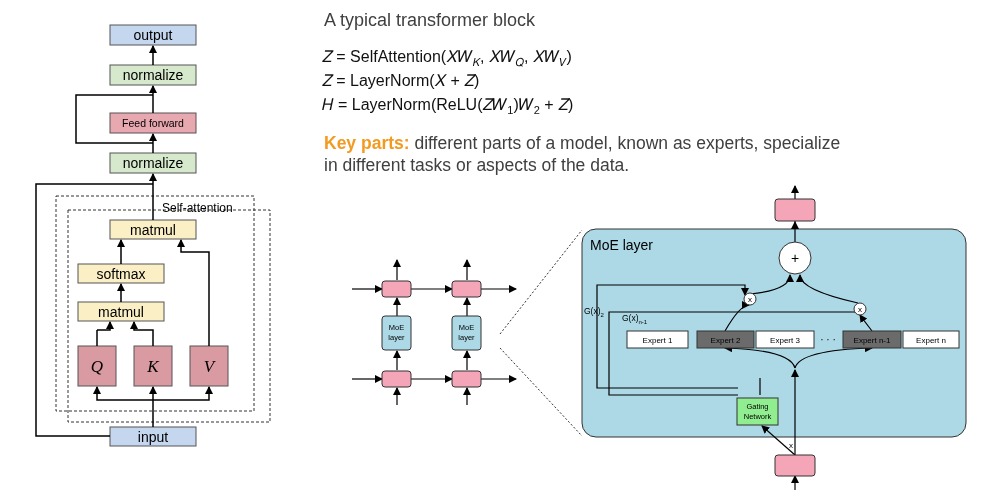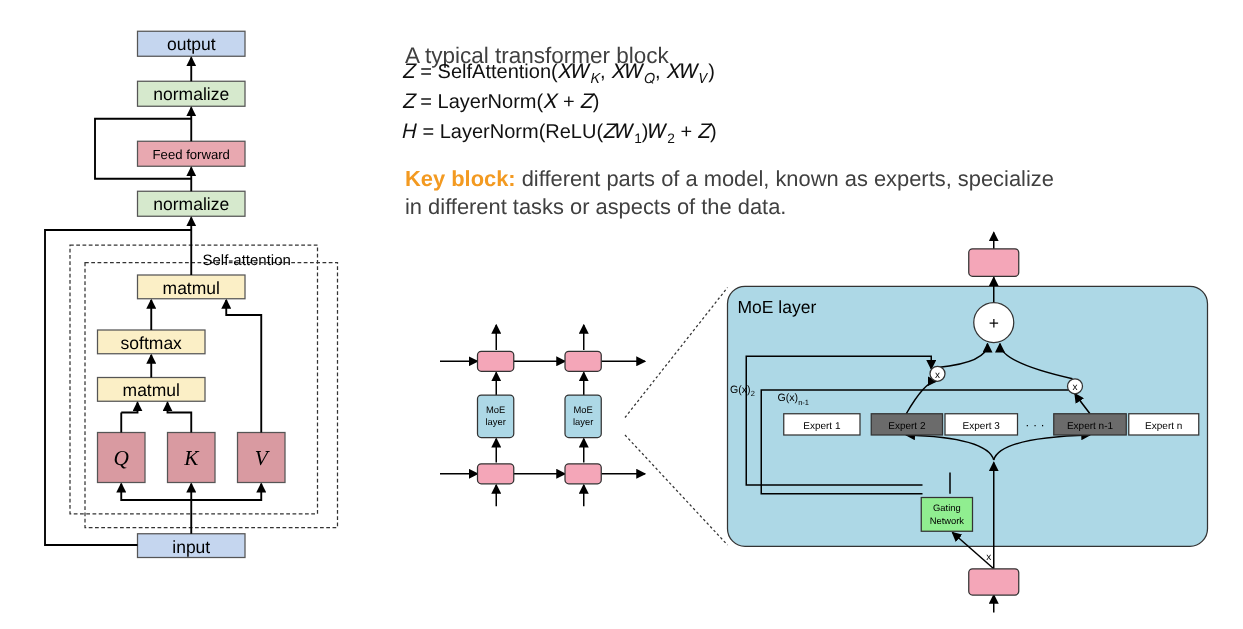--- a/index.html
+++ b/index.html
@@ -1,32 +1,32 @@
 <!DOCTYPE html>
 <html><head>
 <meta charset="utf-8">
 <style>
   html,body{margin:0;padding:0;background:#fff;}
   body{width:994px;height:503px;position:relative;overflow:hidden;font-family:"Liberation Sans",sans-serif;}
   svg{position:absolute;left:0;top:0;}
   .txt{position:absolute;margin:0;}
-  .title{left:324px;top:10px;font-size:18px;color:#404040;margin-top:24px;}
+  .title{left:324px;top:10px;font-size:18px;color:#404040;}
   .eq{left:322px;font-family:Liberation Sans, sans-serif;font-size:16px;color:#111;white-space:nowrap;}
   .key{left:324px;top:132px;width:520px;font-size:17.5px;line-height:22px;color:#404040;}
   .key .kw{color:#f39a21;font-weight:bold;}
   .box{font-family:"Liberation Sans",sans-serif;}
 </style>
 </head>
 <body>
 
 <div class="txt title">A typical transformer block</div>
 <div class="txt eq" style="top:48px">𝑍 = SelfAttention(𝑋𝑊<sub style="font-size:11px">𝐾</sub>, 𝑋𝑊<sub style="font-size:11px">𝑄</sub>, 𝑋𝑊<sub style="font-size:11px">𝑉</sub>)</div>
 <div class="txt eq" style="top:72px">𝑍 =  LayerNorm(𝑋 + 𝑍)</div>
 <div class="txt eq" style="top:96px">𝐻 = LayerNorm(ReLU(𝑍𝑊<sub style="font-size:11px">1</sub>)𝑊<sub style="font-size:11px">2</sub> + 𝑍)</div>
-<div class="txt key"><span class="kw">Key block:</span><span> different parts of a model, known as experts, specialize in different tasks or aspects of the data.</span></div>
+<div class="txt key"><span class="kw">Key parts:</span><span> different parts of a model, known as experts, specialize in different tasks or aspects of the data.</span></div>
 
 <svg width="994" height="503" viewBox="0 0 994 503">
   <defs>
     <marker id="ah" markerWidth="8" markerHeight="8" refX="7" refY="4" orient="auto" markerUnits="userSpaceOnUse">
       <path d="M0,0 L8,4 L0,8 z" fill="#000"></path>
     </marker>
   </defs>
 
   <g>
 

